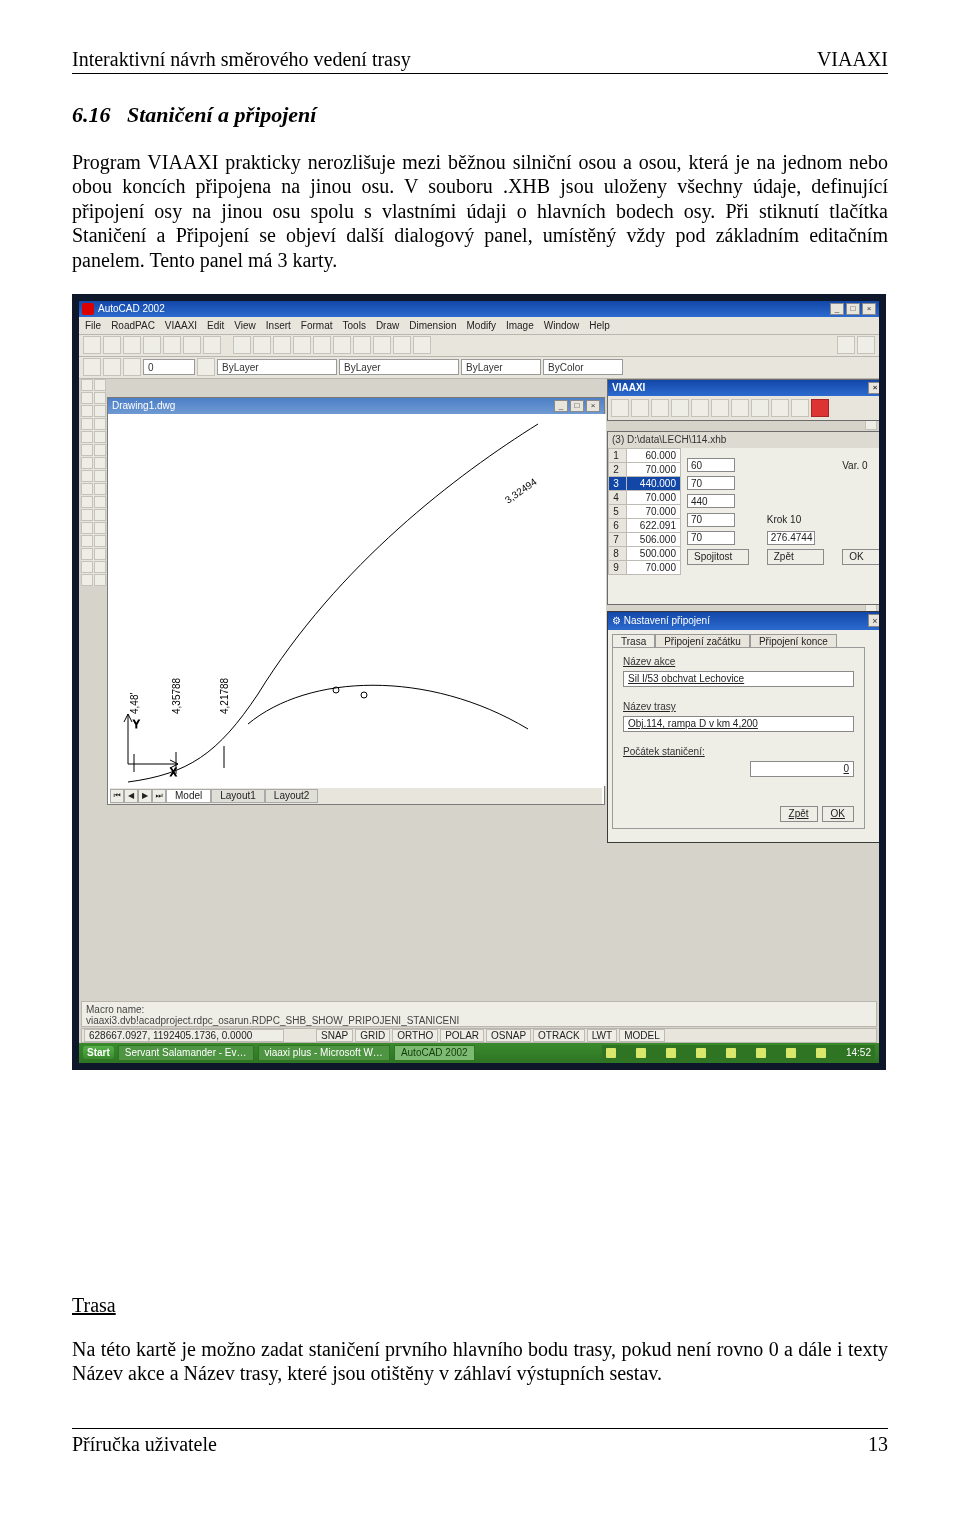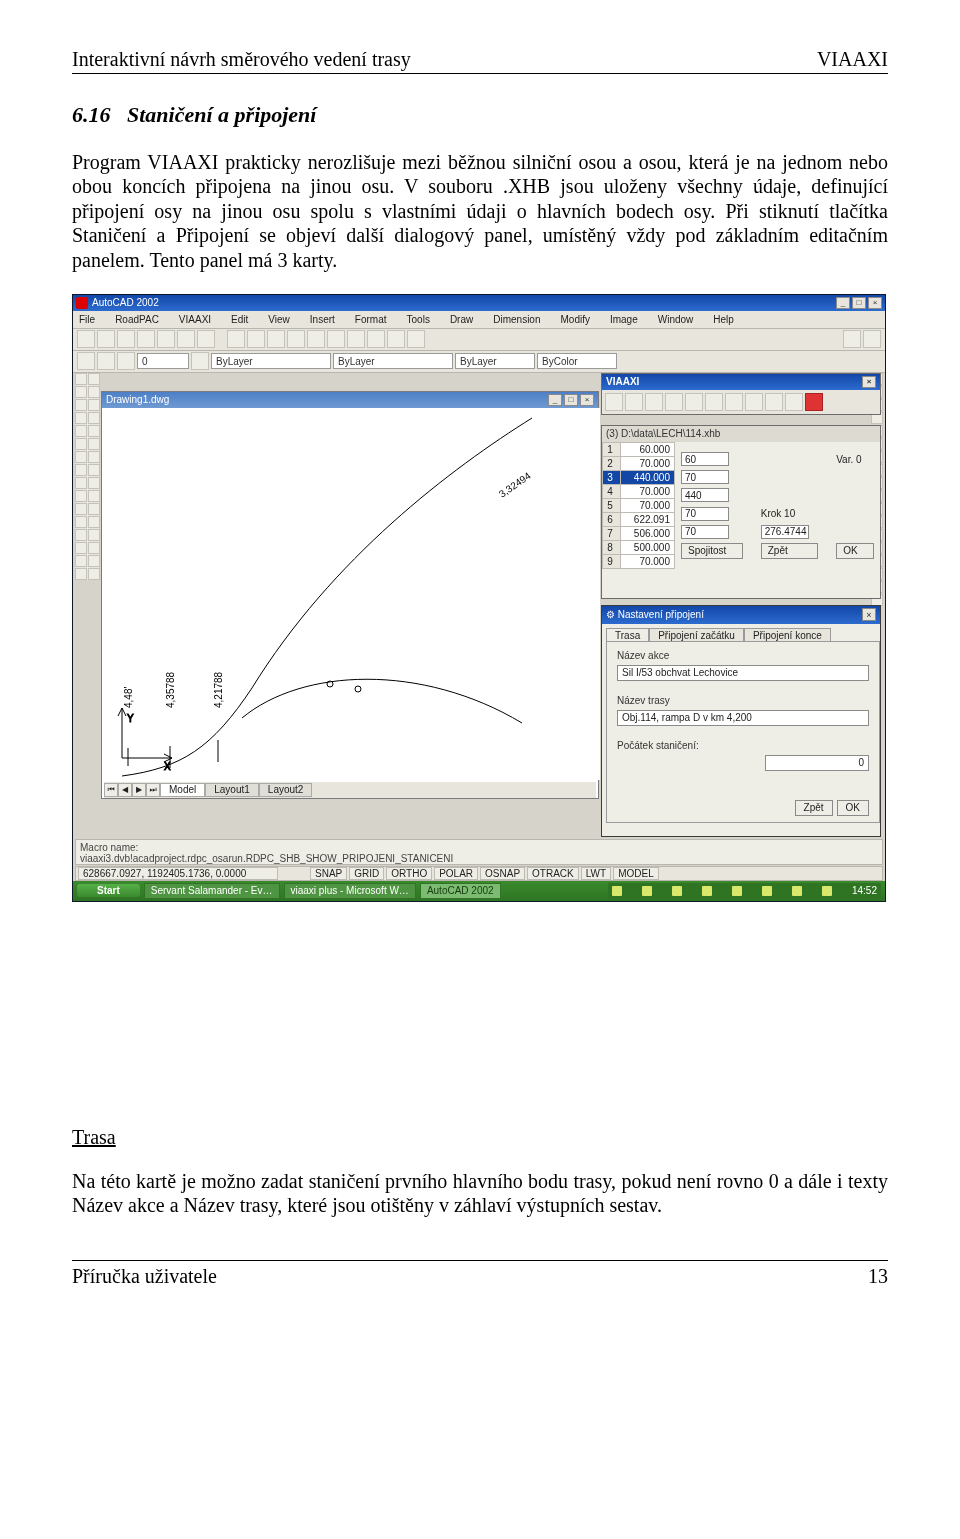--- a/index.html
+++ b/index.html
@@ -28,22 +28,22 @@
     margin-bottom: 22px;
   }
   .body-text {
     font-size: 20px;
     line-height: 1.22;
     text-align: justify;
     margin-bottom: 22px;
   }
   .shot {
     width: 814px;
-    height: 608px;
-    border: 1px solid #0f172a;
+    height: 776px;
+    border: 7px solid #0f172a;
     background: #d6d3ca;
     position: relative;
     font-family: Tahoma, Arial, sans-serif;
     font-size: 10px;
     color: #222;
     overflow: hidden;
   }
   .titlebar {
     height: 16px;
     background: linear-gradient(#1247a8,#2d6bcf);
@@ -51,21 +51,21 @@
     display: flex;
     align-items: center;
     justify-content: space-between;
     padding: 0 3px;
   }
   .titlebar .tl { display: flex; align-items: center; gap: 4px; }
   .titlebar .tl .ic { width: 12px; height: 12px; background: #d00; border-radius: 2px; }
   .winbtns { display: flex; gap: 2px; }
   .winbtn { width: 14px; height: 12px; background: #e7e5dc; border: 1px solid #8a8a8a; display:flex;align-items:center;justify-content:center;font-size:8px;color:#333;}
   .menubar {
-    height: 18px; display: flex; align-items: center; gap: 20px;
+    height: 18px; display: flex; align-items: center; gap: 10px;
     padding: 0 6px; background: #e7e5dc; border-bottom: 1px solid #b8b6ae;
   }
   .menubar span { white-space: nowrap; }
   .toolbar {
     height: 22px; background: #e7e5dc; border-bottom: 1px solid #b8b6ae;
     display: flex; align-items: center; gap: 2px; padding: 0 4px;
   }
   .tb { width: 18px; height: 18px; background: #efeee6; border: 1px solid #c4c2ba; }
   .tsel { height:16px; background:#fff; border:1px solid #9a9a9a; display:flex;align-items:center;padding:0 4px;font-size:10px;color:#333;}
   .tsel.wid { width: 120px; }
@@ -132,41 +132,41 @@
     background:#efeee6; border:1px solid #3a3a3a;
   }
   .dialog .dtitle {
     height:18px; background:linear-gradient(#1247a8,#2d6bcf); color:#fff;
     display:flex;align-items:center;justify-content:space-between;padding:0 4px;
   }
   .dialog .dtitle .dclose { width:14px;height:13px;background:#e7e5dc;border:1px solid #888;color:#333;display:flex;align-items:center;justify-content:center;font-size:9px;}
   .dialog .dtabs { display:flex; padding:4px 4px 0 4px; gap:0;}
   .dialog .dtab { border:1px solid #9a9a9a; border-bottom:none; padding:1px 8px 0 8px; background:#e7e5dc; font-size:10px;}
   .dialog .dtab.on { background:#efeee6; position:relative; z-index:2;}
-  .dialog .dbody { border:1px solid #9a9a9a; margin:0 0 4px 4px; padding:8px 10px 6px 10px; background:#efeee6; height:182px; display:flex; flex-direction:column; gap:4px;}
+  .dialog .dbody { border:1px solid #9a9a9a; margin:0 21px 4px 4px; padding:8px 10px 6px 10px; background:#efeee6; height:182px; display:flex; flex-direction:column; gap:4px;text-decoration:underline;}
   .dialog .dlabel { font-size:10px; color:#333; }
   .dialog .dfld { width:100%; height:16px; background:#fff; border:1px solid #8a8a8a; display:flex;align-items:center;padding:0 4px;font-size:10px;}
   .dialog .dfld.sm { width:104px; margin-left:auto; text-align:right; justify-content:flex-end;}
   .dialog .dbtns { display:flex; gap:4px; justify-content:flex-end; margin-top:auto;}
   .dialog .dbtn { border:1px solid #8a8a8a;background:#efeee6;padding:0 8px;height:16px;display:flex;align-items:center;}
   
   .cmdrow {
     position:absolute; left:2px; right:2px; bottom:36px; height:26px;
     background:#efeee6; border:1px solid #b8b6ae; padding:2px 4px; font-size:10px;color:#444;
   }
   .statbar {
     position:absolute; left:2px; right:2px; bottom:20px; height:15px;
     background:#e7e5dc; border:1px solid #b8b6ae; display:flex; align-items:center; gap:2px; padding:0 2px;
   }
   .statbar .sc { border:1px solid #bdbbb3; background:#efeee6; height:13px; display:flex;align-items:center;padding:0 4px;}
   .taskbar {
     position:absolute; left:0; right:0; bottom:0; height:20px;
     background:linear-gradient(#3a8a2d,#2e7423); display:flex; align-items:center; gap:4px; padding:0 4px;color:#fff;
   }
-  .taskbar .start { background:linear-gradient(#56b048,#3a8a2d); border-radius:3px; padding:1px 20px; font-weight:bold;color:#fff;}
+  .taskbar .start { background:linear-gradient(#56b048,#3a8a2d); border-radius:3px; padding:1px 4px; font-weight:bold;color:#fff;}
   .taskbar .task { background:#4f9442; border:1px solid #2e7423; padding:0 6px; height:16px; display:flex;align-items:center;color:#fff;}
   .taskbar .task.on { background:#7dbb72; color:#143b0d;}
   .taskbar .tray { margin-left:auto; background:#2e7423; height:16px; display:flex;align-items:center;padding:0 4px;gap:20px;}
   .taskbar .tray .ti { width:10px;height:10px;background:#d9e86a;border-radius:1px;}
   .ftr {
     margin-top: 220px;
     padding-top: 4px;
   }
   .ftr .und { text-decoration: underline; font-size: 20px; }
   .ftr .ftxt { font-size: 20px; line-height: 1.22; text-align: justify; margin-top:20px;}

